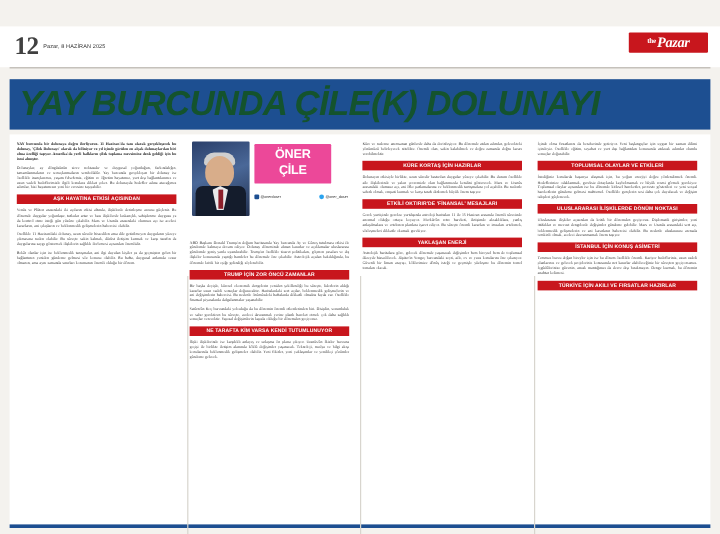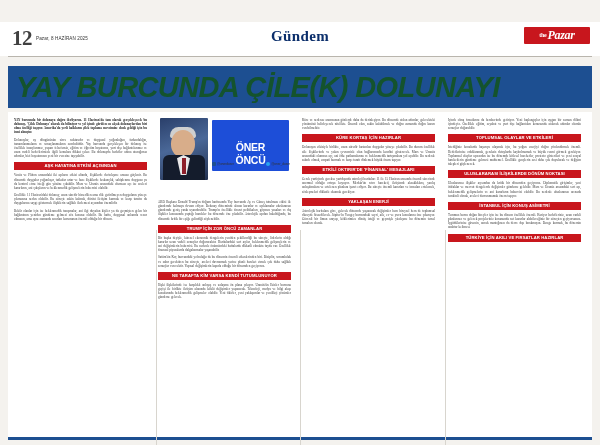--- a/index.html
+++ b/index.html
@@ -217,30 +217,30 @@
   }
   .author-photo .tie {
     position: absolute;
     left: 22px; top: 40px;
     width: 4px; height: 16px;
     background: #8c1f2a;
   }
   .author-name {
     position: absolute;
     left: 54px; top: 2px;
-    width: 77px;
-    background: #1d4ed8;
+    width: 64px;
+    background: #ec4899;
     color: #fff;
     font-family: "Liberation Sans", sans-serif;
     font-weight: bold;
     font-size: 10.5px;
     line-height: 13px;
     text-align: center;
     letter-spacing: -0.2px;
-    padding: 21px 0 4px 0;
+    padding: 3px 0 4px 0;
     border-radius: 1px;
   }
   .author-handles {
     position: absolute;
     left: 54px; top: 44px;
     width: 78px;
     display: flex;
     justify-content: space-between;
     font-family: "Liberation Sans", sans-serif;
     font-size: 3.1px;
@@ -261,21 +261,20 @@
 </style>
 </head>
 <body>
 
 <div class="page">
 
   <div class="masthead"></div>
 
   <div class="folio">12</div>
   <div class="folio-date">Pazar, 8 HAZİRAN 2025</div>
-  <div class="section-title">Gündem</div>
 
   <div class="logo">
     <span class="logo-sm">the</span><span>Pazar</span>
   </div>
 
   <div class="rule-top"></div>
 
   <div class="headline-band"></div>
   <div class="headline">YAY BURCUNDA ÇİLE(K) DOLUNAYI</div>
 
@@ -297,21 +296,21 @@
       <div class="authorbox">
         <div class="author-photo">
           <div class="hair"></div>
           <div class="head"></div>
           <div class="body"></div>
           <div class="shirt"></div>
           <div class="tie"></div>
         </div>
         <div class="author-name">
           <div>ÖNER</div>
-          <div>ÖNCÜ</div>
+          <div>ÇİLE</div>
         </div>
         <div class="author-handles">
           <span class="handle">
             <span class="glyph"></span>
             <span>@onerdoser</span>
           </span>
           <span class="handle">
             <span class="glyph tw"></span>
             <span>@oner_doser</span>
           </span>

